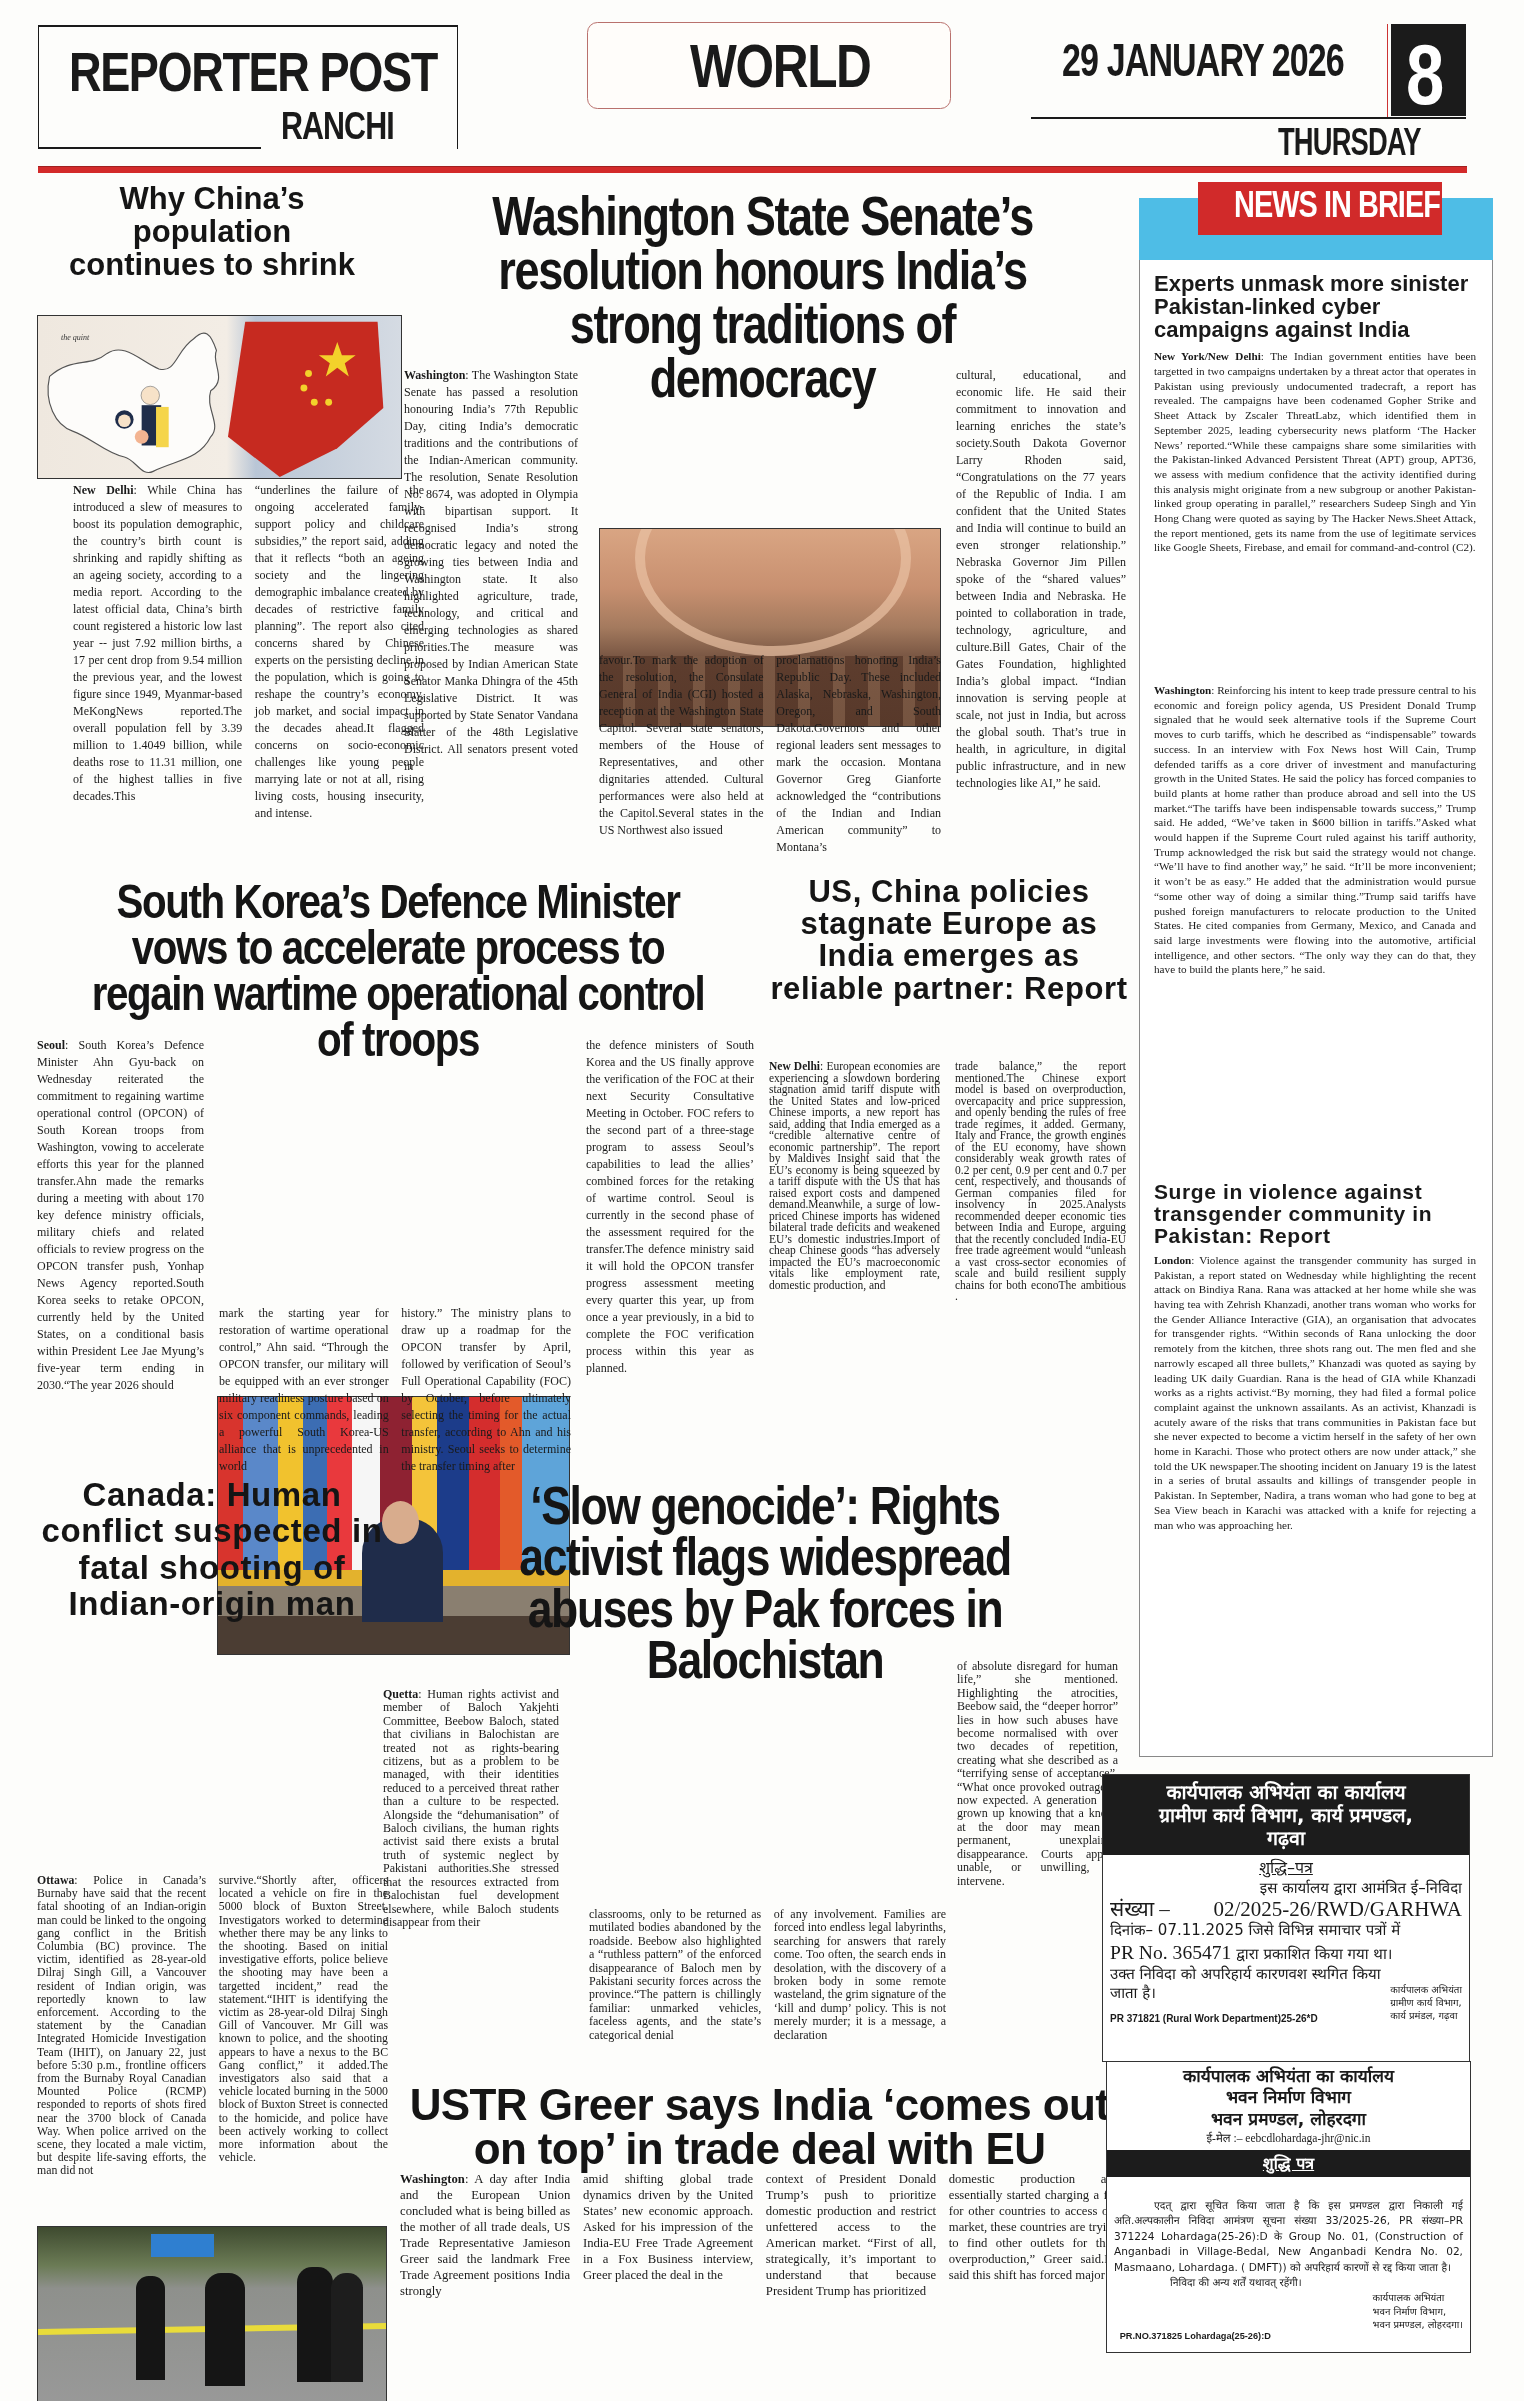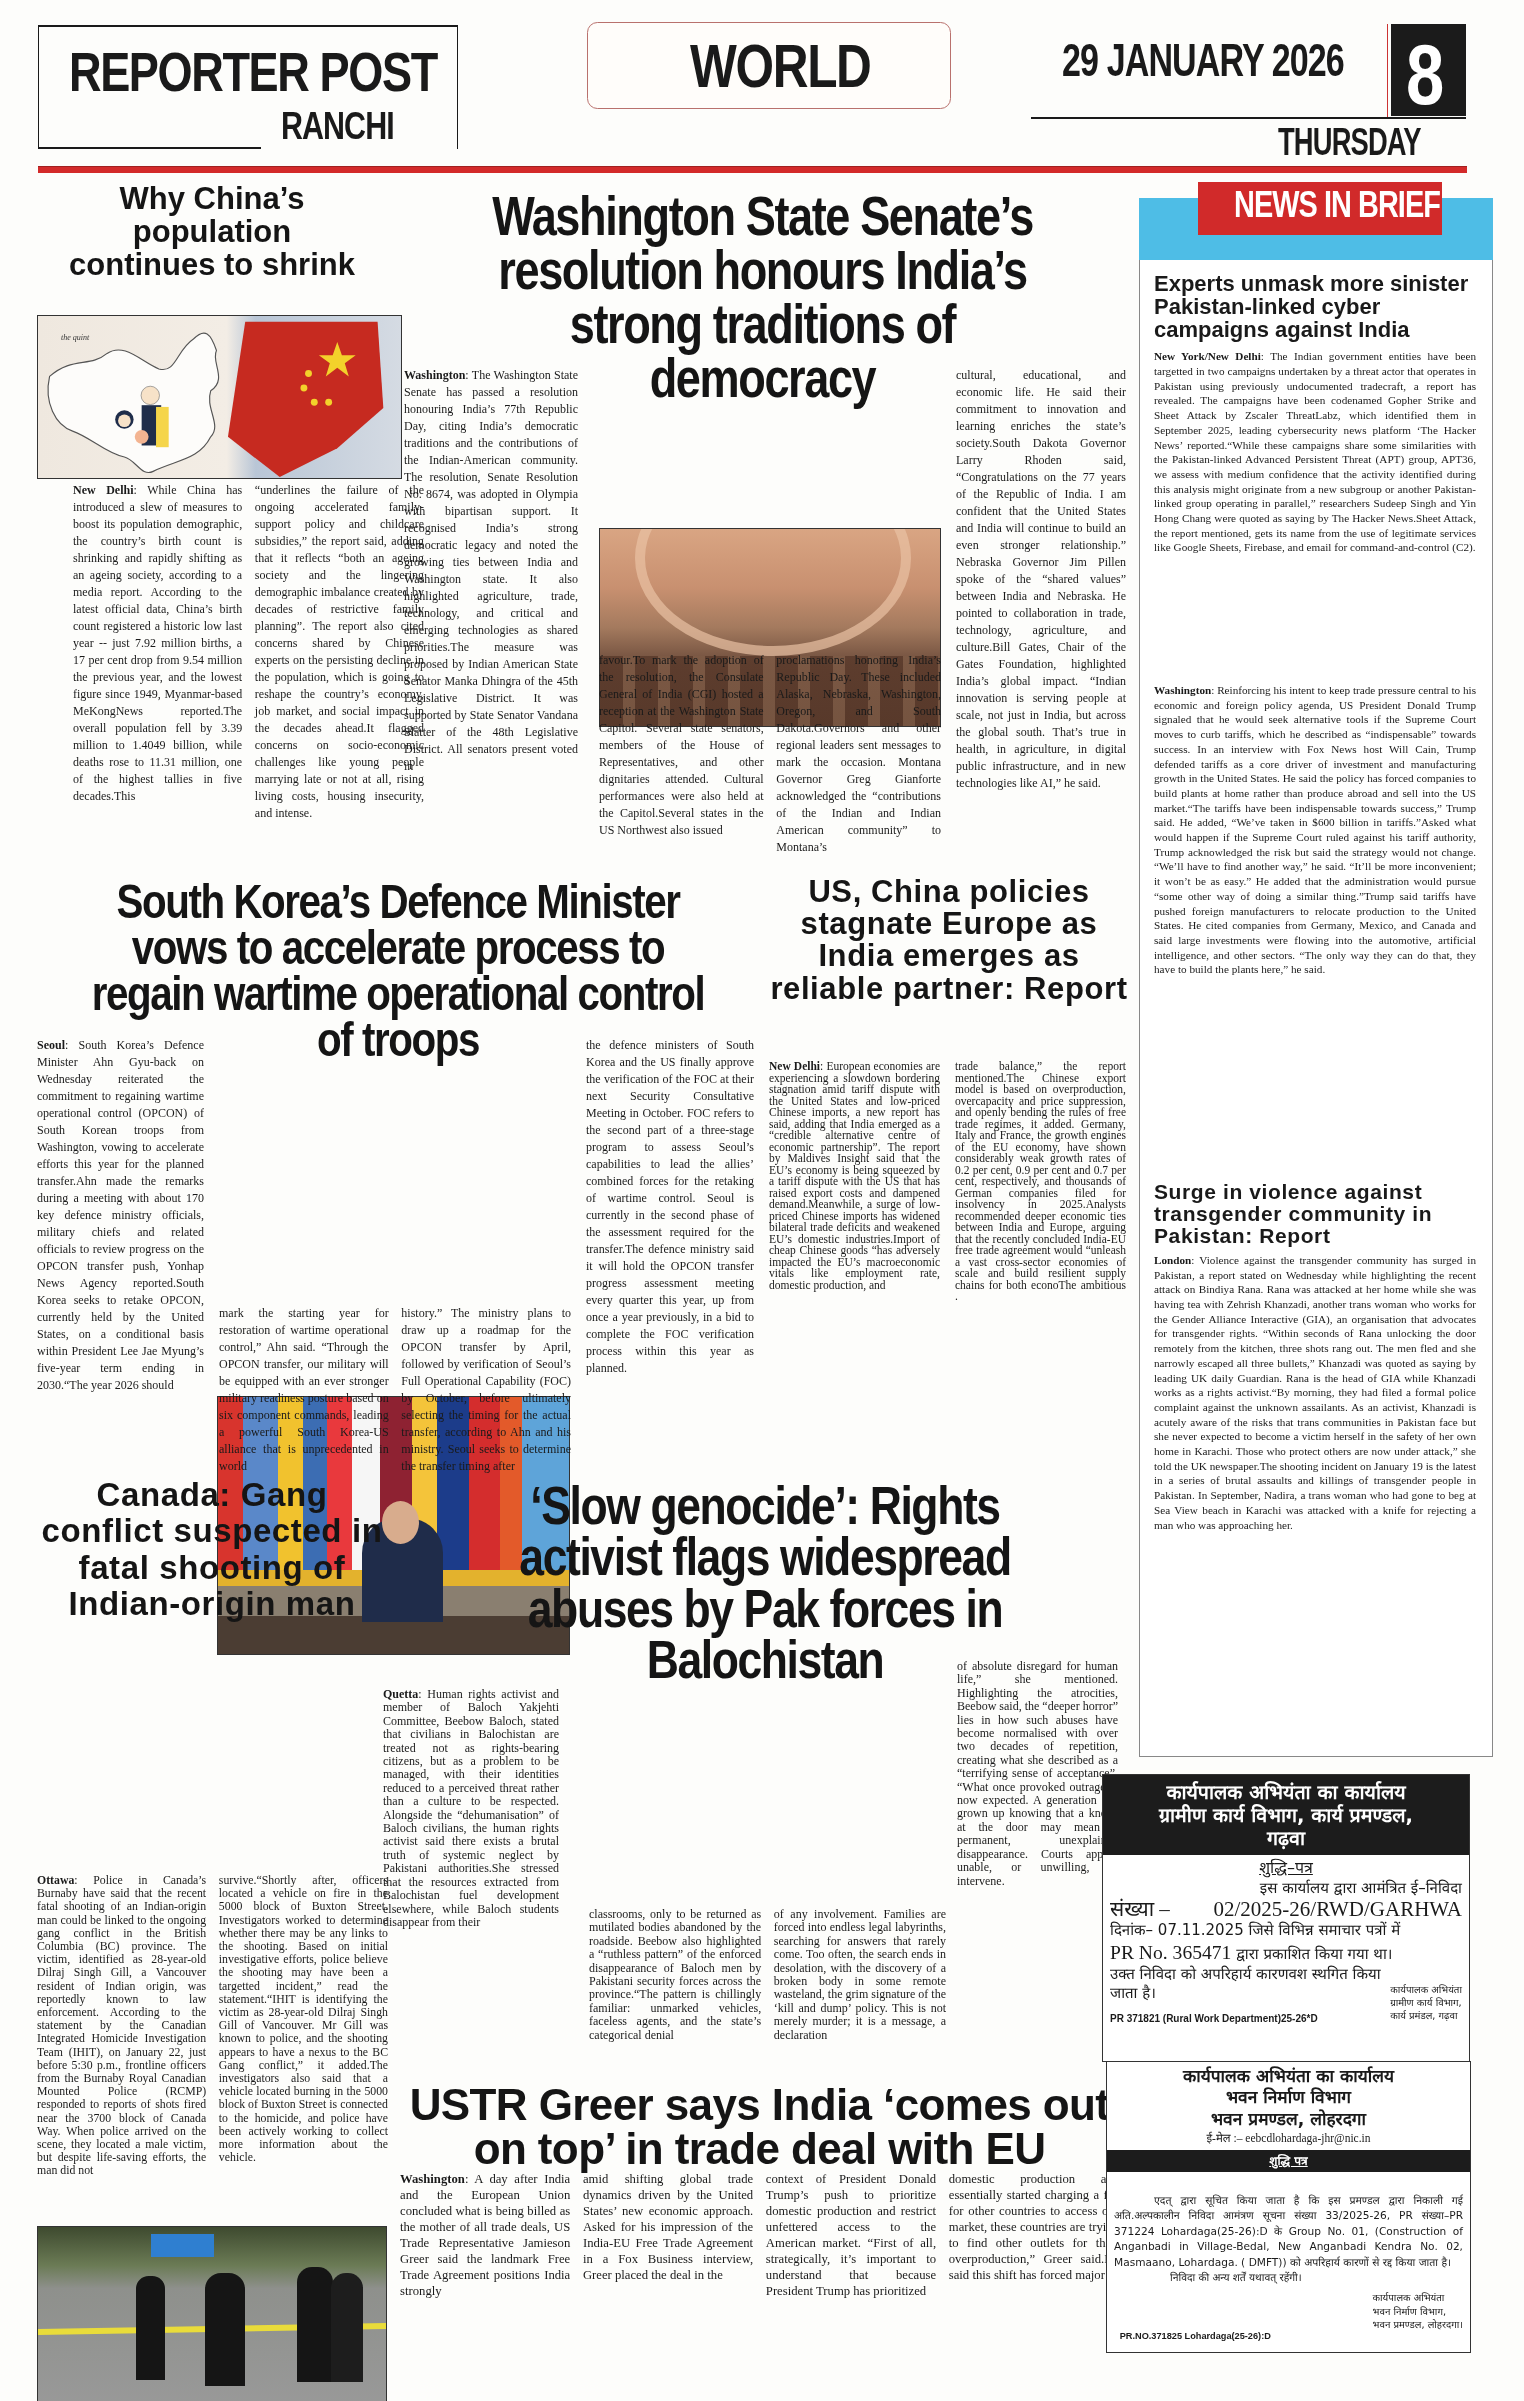--- a/index.html
+++ b/index.html
@@ -141,21 +141,21 @@
   <div class="nib-body"><span class="dl" style="font-weight:700">New York/New Delhi</span>: <span>The Indian government entities have been targetted in two campaigns undertaken by a threat actor that operates in Pakistan using previously undocumented tradecraft, a report has revealed. The campaigns have been codenamed Gopher Strike and Sheet Attack by Zscaler ThreatLabz, which identified them in September 2025, leading cybersecurity news platform ‘The Hacker News’ reported.“While these campaigns share some similarities with the Pakistan-linked Advanced Persistent Threat (APT) group, APT36, we assess with medium confidence that the activity identified during this analysis might originate from a new subgroup or another Pakistan-linked group operating in parallel,” researchers Sudeep Singh and Yin Hong Chang were quoted as saying by The Hacker News.Sheet Attack, the report mentioned, gets its name from the use of legitimate services like Google Sheets, Firebase, and email for command-and-control (C2).</span></div>
 </div>
 <div class="abs" style="left:1154px;top:683px;width:322px;">
   <div class="nib-body"><span style="font-weight:700">Washington</span>: <span>Reinforcing his intent to keep trade pressure central to his economic and foreign policy agenda, US President Donald Trump signaled that he would seek alternative tools if the Supreme Court moves to curb tariffs, which he described as “indispensable” towards success. In an interview with Fox News host Will Cain, Trump defended tariffs as a core driver of investment and manufacturing growth in the United States. He said the policy has forced companies to build plants at home rather than produce abroad and sell into the US market.“The tariffs have been indispensable towards success,” Trump said. He added, “We’ve taken in $600 billion in tariffs.”Asked what would happen if the Supreme Court ruled against his tariff authority, Trump acknowledged the risk but said the strategy would not change. “We’ll have to find another way,” he said. “It’ll be more inconvenient; it won’t be as easy.” He added that the administration would pursue “some other way of doing a similar thing.”Trump said tariffs have pushed foreign manufacturers to relocate production to the United States. He cited companies from Germany, Mexico, and Canada and said large investments were flowing into the automotive, artificial intelligence, and other sectors. “The only way they can do that, they have to build the plants here,” he said.</span></div>
 </div>
 <div class="abs" style="left:1154px;top:1181px;width:322px;">
   <div class="nib-hl" style="font-size:21px;letter-spacing:0.6px;margin-bottom:5.8px;">Surge in violence against transgender community in Pakistan: Report</div>
   <div class="nib-body"><span style="font-weight:700">London</span>: <span>Violence against the transgender community has surged in Pakistan, a report stated on Wednesday while highlighting the recent attack on Bindiya Rana. Rana was attacked at her home while she was having tea with Zehrish Khanzadi, another trans woman who works for the Gender Alliance Interactive (GIA), an organisation that advocates for transgender rights. “Within seconds of Rana unlocking the door remotely from the kitchen, three shots rang out. The men fled and she narrowly escaped all three bullets,” Khanzadi was quoted as saying by leading UK daily Guardian. Rana is the head of GIA while Khanzadi works as a rights activist.“By morning, they had filed a formal police complaint against the unknown assailants. As an activist, Khanzadi is acutely aware of the risks that trans communities in Pakistan face but she never expected to become a victim herself in the safety of her own home in Karachi. Those who protect others are now under attack,” she told the UK newspaper.The shooting incident on January 19 is the latest in a series of brutal assaults and killings of transgender people in Pakistan. In September, Nadira, a trans woman who had gone to beg at Sea View beach in Karachi was attacked with a knife for rejecting a man who was approaching her.</span></div>
 </div>
 
-<div class="abs hl-sans" style="left:36px;top:1477px;width:352px;font-size:33px;line-height:1.1;letter-spacing:0.6px;">Canada: Gang conflict suspected in fatal shooting of Indian-origin man</div>
+<div class="abs hl-sans" style="left:36px;top:1477px;width:352px;font-size:33px;line-height:1.1;letter-spacing:0.6px;">Canada: Human conflict suspected in fatal shooting of Indian-origin man</div>
 <div class="abs photo" style="left:37px;top:1604px;width:350px;height:194px;background:linear-gradient(180deg,#3e4a2f 0%,#6b7b55 20%,#8e908c 32%,#9a9a9a 100%);">
   <div class="abs" style="left:113px;top:7px;width:63px;height:23px;background:#2f7fd0;"></div>
   <div class="abs" style="left:0;top:99px;width:350px;height:5.8px;background:#e9dc3a;transform:rotate(-1deg);"></div>
   <div class="abs" style="left:98px;top:49px;width:29px;height:104px;background:#151515;border-radius:12.7px 12.7px 0 0;"></div>
   <div class="abs" style="left:167px;top:46px;width:40px;height:113px;background:#151515;border-radius:16px 16px 0 0;"></div>
   <div class="abs" style="left:259px;top:40px;width:36px;height:115px;background:#151515;border-radius:15px 15px 0 0;"></div>
   <div class="abs" style="left:293px;top:46px;width:32px;height:109px;background:#1d1d1d;border-radius:15px 15px 0 0;"></div>
 </div>
 <div class="abs cols body-text" style="left:37px;top:1874px;width:351px;height:437px;font-size:11.8px;line-height:13.2px;">
   <div><span class="dl">Ottawa</span>: <span>Police in Canada’s Burnaby have said that the recent fatal shooting of an Indian-origin man could be linked to the ongoing gang conflict in the British Columbia (BC) province. The victim, identified as 28-year-old Dilraj Singh Gill, a Vancouver resident of Indian origin, was reportedly known to law enforcement. According to the statement by the Canadian Integrated Homicide Investigation Team (IHIT), on January 22, just before 5:30 p.m., frontline officers from the Burnaby Royal Canadian Mounted Police (RCMP) responded to reports of shots fired near the 3700 block of Canada Way. When police arrived on the scene, they located a male victim, but despite life-saving efforts, the man did not</span></div>
@@ -211,21 +211,21 @@
   </div>
 </div>
 
 <div class="abs ad" style="left:1106px;top:2061px;width:365px;height:292px;">
   <div style="text-align:center;font-weight:700;font-size:17.3px;line-height:1.25;padding-top:3.5px;">
     <div>कार्यपालक अभियंता का कार्यालय</div>
     <div>भवन निर्माण विभाग</div>
     <div>भवन प्रमण्डल, लोहरदगा</div>
   </div>
   <div style="text-align:center;font-size:11.5px;font-family:'Liberation Serif',serif;"><span>ई-मेल :–</span> <span>eebcdlohardaga-jhr@nic.in</span></div>
-  <div class="ad-head-dark" style="font-size:12px;margin:4.6px 0 3.5px;text-decoration:underline;padding:2.3px 0;">शुद्धि पत्र</div>
+  <div class="ad-head-dark" style="font-size:16px;margin:4.6px 0 3.5px;text-decoration:underline;padding:2.3px 0;">शुद्धि पत्र</div>
   <div class="ad-line" style="padding:0 7px;font-size:10.6px;line-height:1.47;text-indent:40px;">एदत् द्वारा सूचित किया जाता है कि इस प्रमण्डल द्वारा निकाली गई अति.अल्पकालीन निविदा आमंत्रण सूचना संख्या 33/2025-26, PR संख्या–PR 371224 Lohardaga(25-26):D के Group No. 01, (Construction of Anganbadi in Village-Bedal, New Anganbadi Kendra No. 02, Masmaano, Lohardaga. ( DMFT)) को अपरिहार्य कारणों से रद्द किया जाता है।</div>
   <div style="padding-left:63px;font-size:10.4px;line-height:1.5;">निविदा की अन्य शर्तें यथावत् रहेंगी।</div>
   <div style="position:absolute;right:7px;top:229px;font-size:9.8px;line-height:1.4;text-align:left;">
     <span>कार्यपालक अभियंता</span><br>
     <span>भवन निर्माण विभाग,</span><br>
     <span>भवन प्रमण्डल, लोहरदगा।</span>
   </div>
   <div class="sans" style="position:absolute;left:12.7px;top:269px;font-size:9.2px;">PR.NO.371825 Lohardaga(25-26):D</div>
 </div>
 

